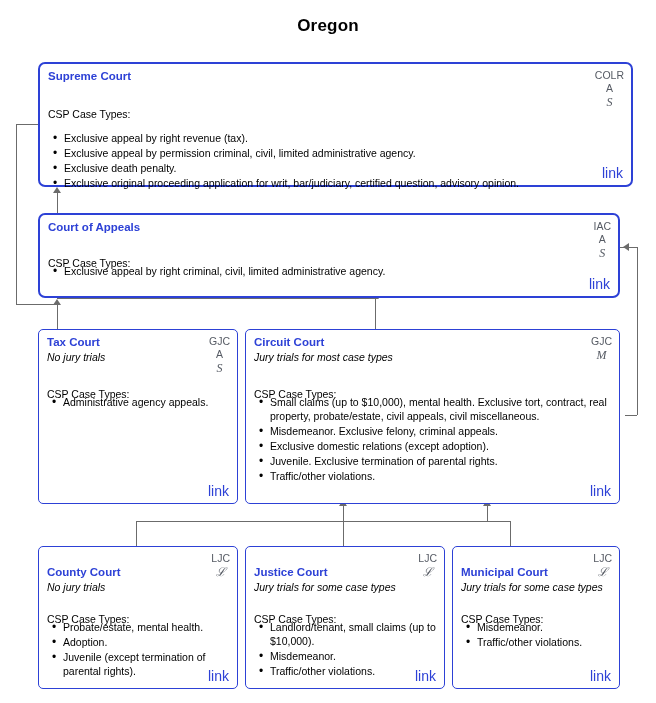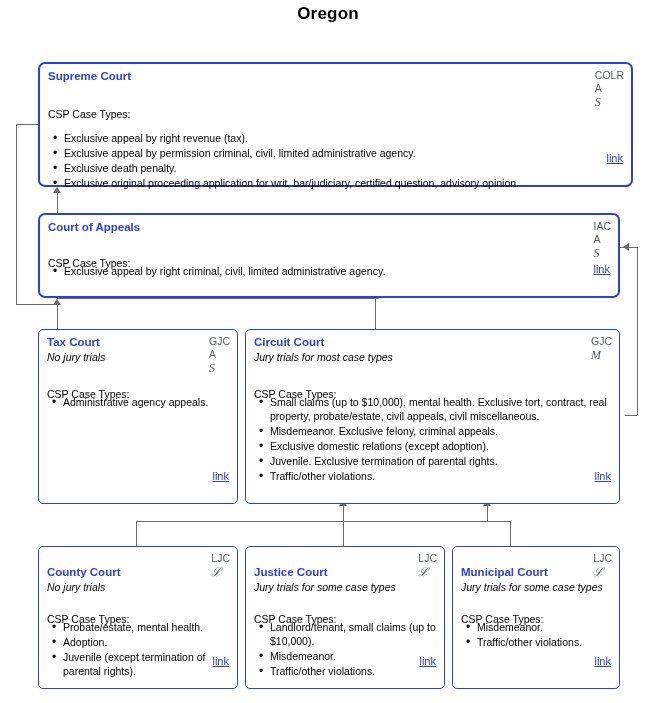--- a/index.html
+++ b/index.html
@@ -10,21 +10,21 @@
   body {
     width: 656px;
     height: 703px;
     position: relative;
     font-family: "Liberation Sans", sans-serif;
     color: #000000;
     overflow: hidden;
   }
   #page-title {
     position: absolute;
-    top: 4px;
+    top: 16px;
     left: 0;
     width: 656px;
     text-align: center;
     font-size: 17px;
     font-weight: bold;
     letter-spacing: 0.2px;
   }
 
   
   .court-box {
@@ -52,21 +52,21 @@
     position: absolute;
     left: 8px;
     font-size: 10.5px;
     font-style: italic;
     color: #000;
   }
   .corner {
     position: absolute;
     right: 7px;
     top: 5px;
-    text-align: left;
+    text-align: center;
     line-height: 1.25;
     font-size: 10.5px;
     color: #555a63;
   }
   .corner .c1 { display: block; }
   .corner .c2 { display: block; }
   .corner .c3 { display: block; font-style: italic; font-family: "Liberation Serif", serif; font-size: 12px; }
   .csp-label {
     position: absolute;
     left: 8px;
@@ -88,24 +88,23 @@
   ul.csp li::before {
     content: "\2022";
     position: absolute;
     left: -11px;
     top: -1px;
     font-size: 12px;
   }
   .link {
     position: absolute;
     right: 8px;
-    bottom: 21px;
-    font-size: 11px;
+    bottom: 4px;
+    font-size: 14px;
     color: #2d41d6;
-    text-decoration: underline;
     cursor: pointer;
   }
 
   
   .ln {
     position: absolute;
     background: #6b6b6b;
   }
   .ln.h { height: 1px; }
   .ln.v { width: 1px; }

